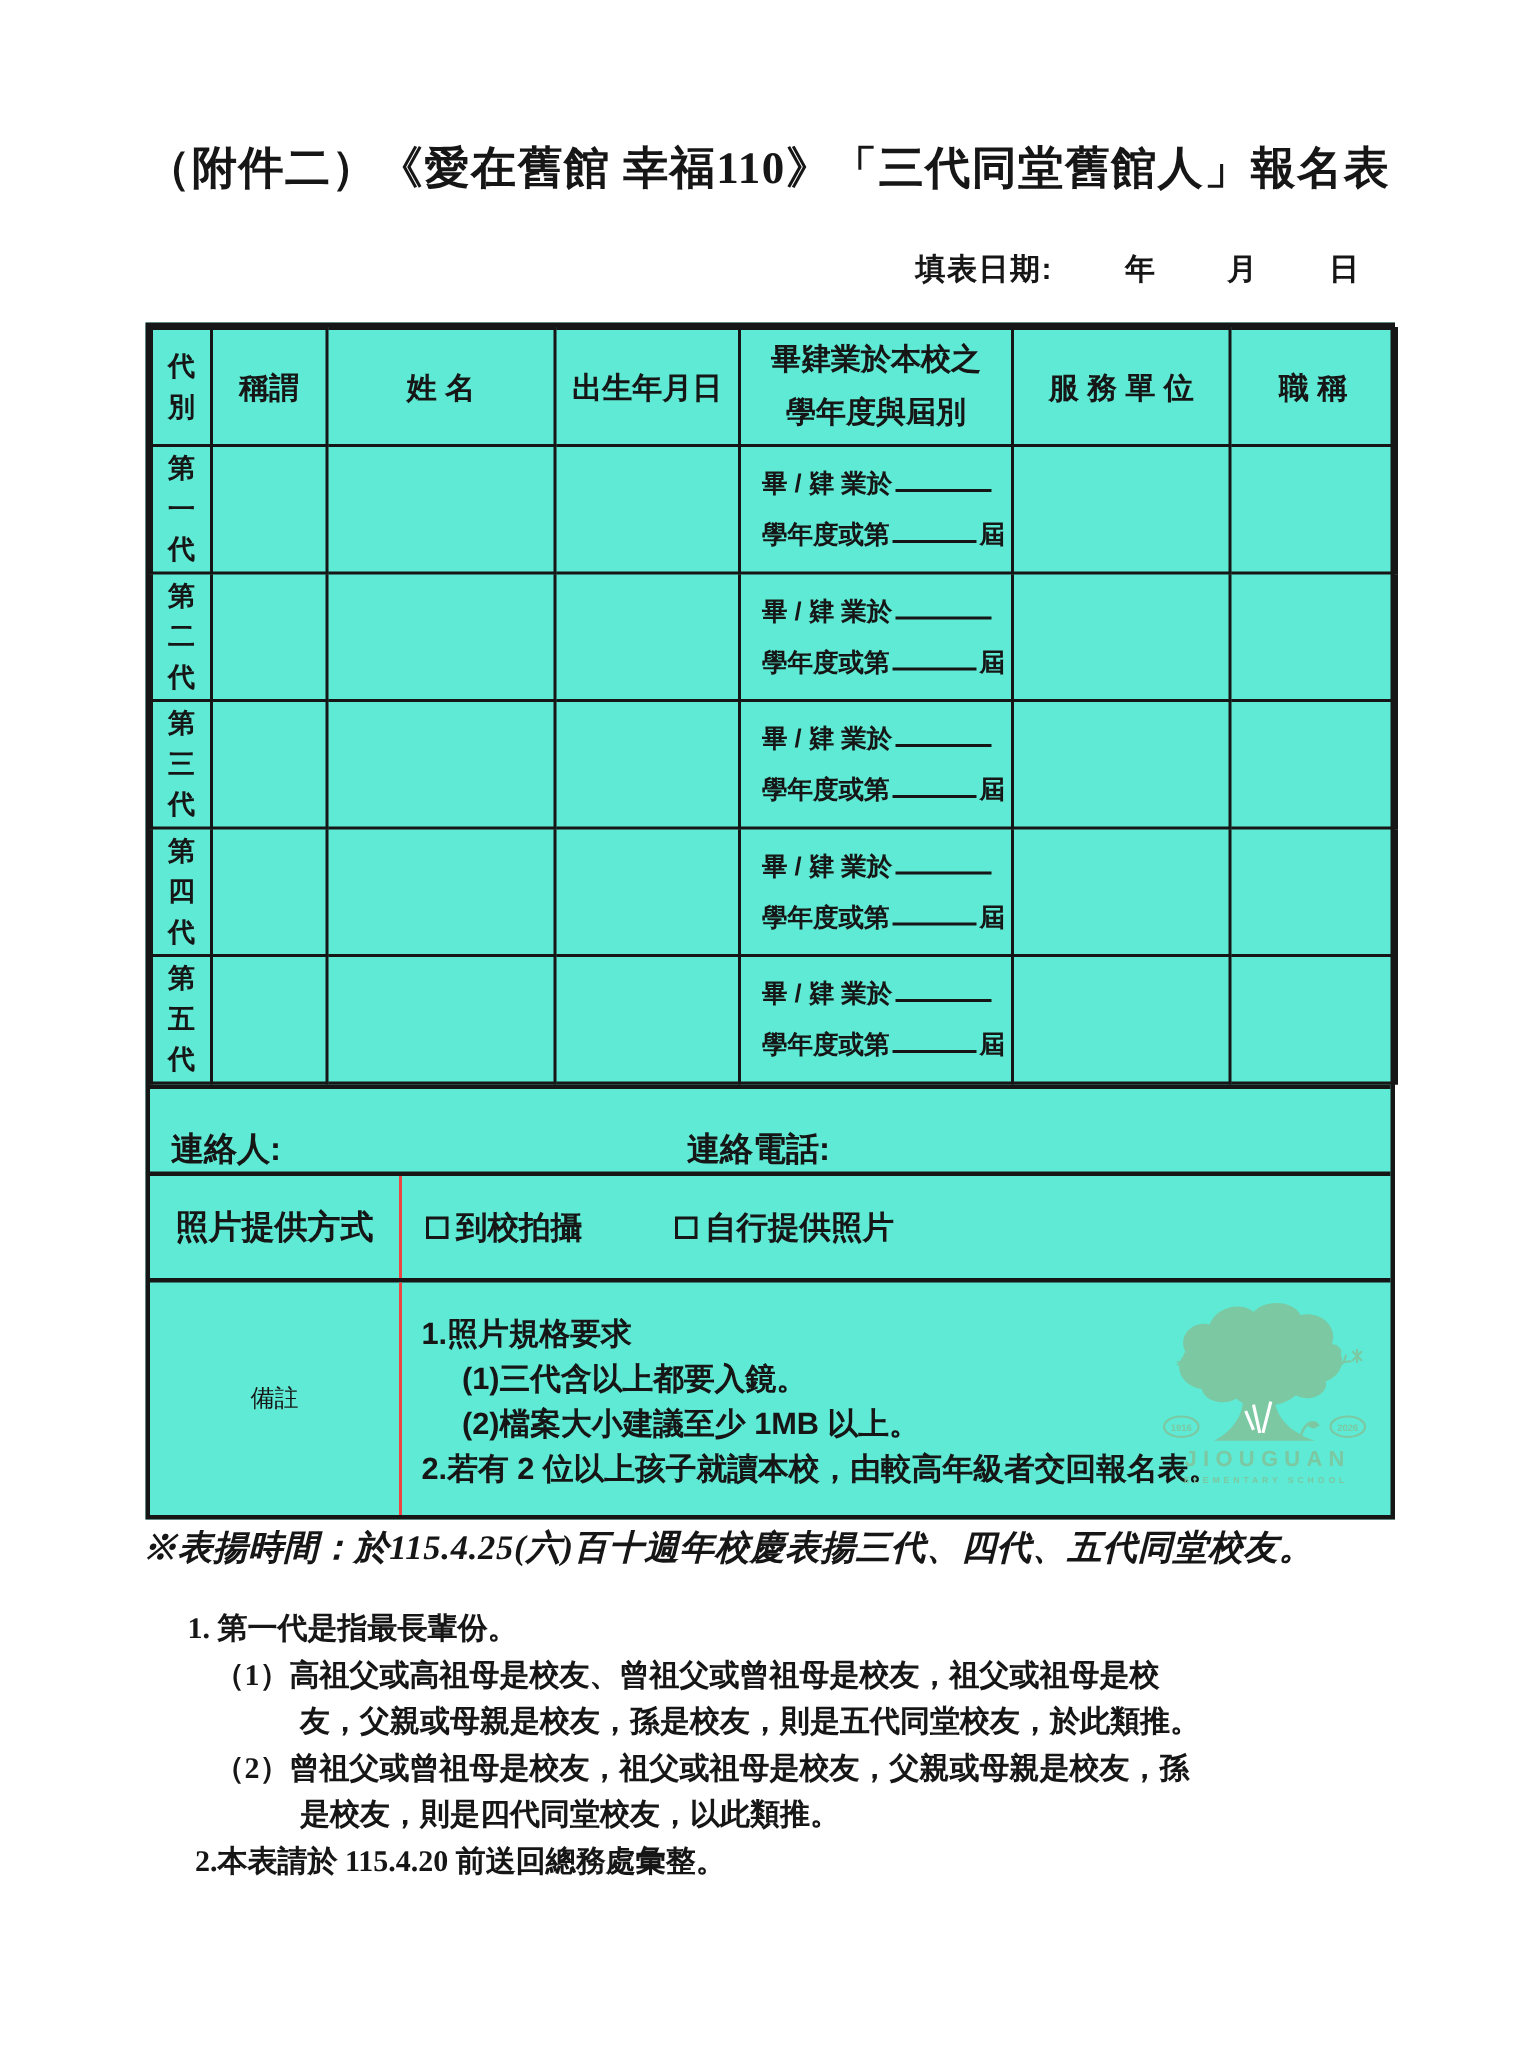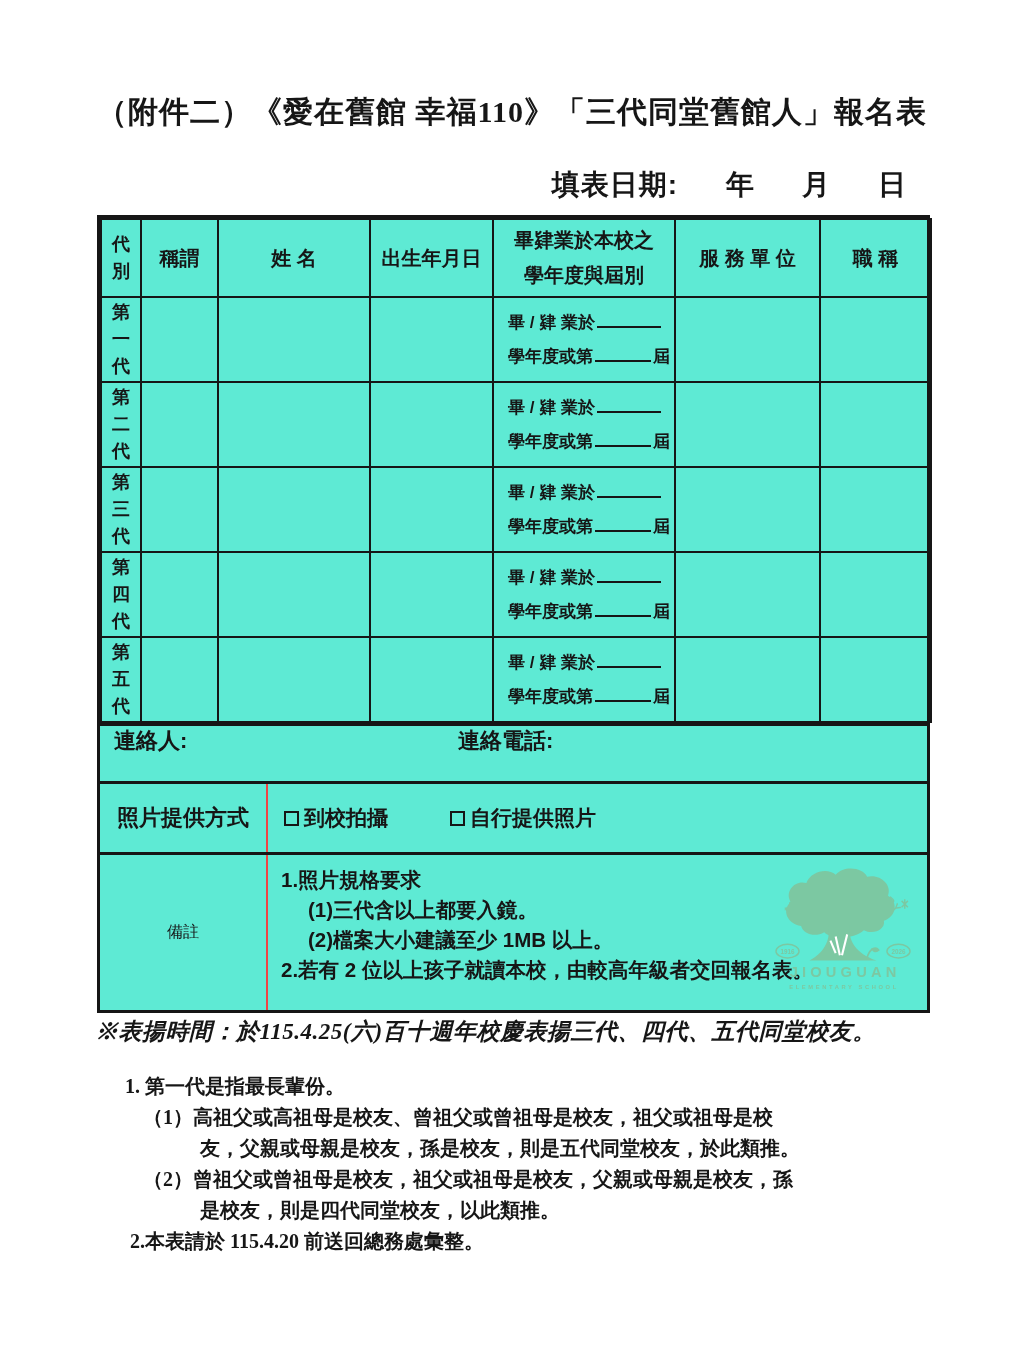--- a/index.html
+++ b/index.html
@@ -12,21 +12,21 @@
 
   
   .title{
     position:absolute;top:92px;left:0;width:1024px;text-align:center;
     font-size:30px;font-weight:700;letter-spacing:1px;
   }
 
   
   .date-line{
     position:absolute;top:166px;right:118px;display:flex;align-items:baseline;
-    font-size:28px;font-weight:600;gap:48px;justify-content:flex-end;
+    font-size:20px;font-weight:600;gap:48px;justify-content:flex-end;
   }
   .date-line .dl-label{letter-spacing:1px;}
 
   
   .form-wrap{
     position:absolute;left:97px;top:215px;width:833px;box-sizing:border-box;
     border:3px solid #161616;background:#5eead4;
   }
   table.main{width:100%;border-collapse:collapse;table-layout:fixed;}
   table.main td{border:2px solid #161616;padding:0;vertical-align:middle;}
@@ -38,32 +38,32 @@
     text-align:center;font-size:18px;font-weight:600;
   }
   .hdr2{line-height:1.75;}
   .grad{padding-left:14px;font-size:17px;font-weight:600;line-height:2.0;}
   .blank{display:inline-block;border-bottom:2px solid #161616;height:14px;}
   .u1{width:64px;margin-left:2px;}
   .u2{width:56px;margin-left:2px;margin-right:2px;}
 
   
   .sect{border-top:3px solid #161616;box-sizing:border-box;}
-  .contact-row{height:58px;position:relative;display:flex;align-items:flex-start;
+  .contact-row{height:58px;position:relative;display:flex;align-items:flex-end;
     font-size:22px;font-weight:600;}
   .contact-row .c1{margin-left:14px;}
   .contact-row .c2{position:absolute;left:358px;}
   .photo-row{height:71px;display:flex;align-items:stretch;font-size:22px;font-weight:600;}
   .cell-label{width:168px;border-right:2px solid #ef4444;display:flex;
     align-items:center;justify-content:center;flex:none;box-sizing:border-box;}
   .photo-opts{display:flex;align-items:center;gap:62px;padding-left:16px;font-size:21px;}
   .cbox{display:inline-block;width:11px;height:11px;border:2px solid #161616;
     margin-right:5px;vertical-align:-1px;}
   .remarks-row{height:158px;display:flex;align-items:stretch;}
-  .remarks-content{position:relative;flex:1;padding:10px 0 0 13px;box-sizing:border-box;
+  .remarks-content{position:relative;flex:1;padding:20px 0 0 13px;box-sizing:border-box;
     font-size:20.5px;font-weight:600;line-height:30px;}
   .remarks-content .ind{padding-left:27px;}
 
   
   .logo{position:absolute;top:4px;right:10px;width:148px;height:134px;}
 
   
   .notes{position:absolute;left:95px;top:1016px;width:868px;}
   .notes .n-time{font-size:23px;font-weight:700;letter-spacing:0.5px;margin:0 0 24px 0;font-style:italic;}
   .notes .n-head{font-size:22px;font-weight:700;margin:0 0 5px 0;}

